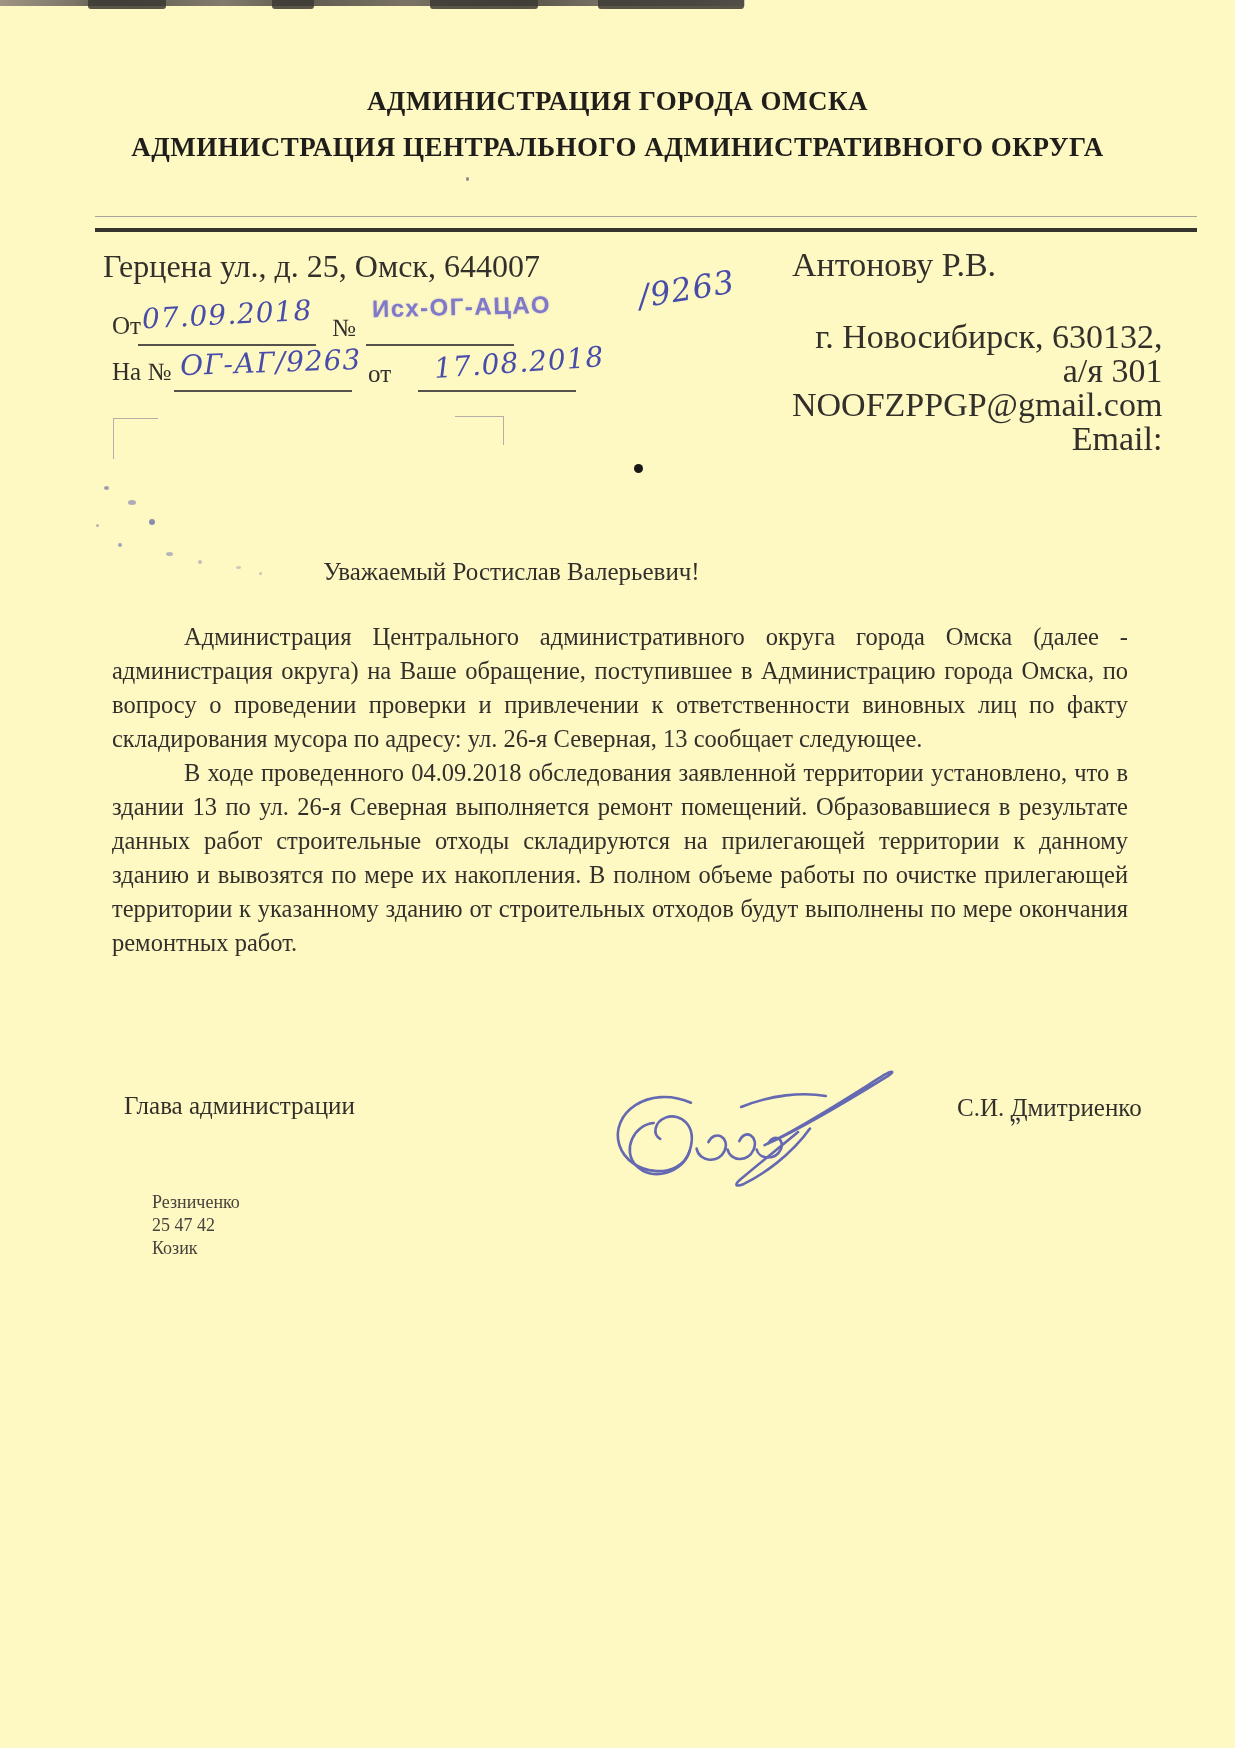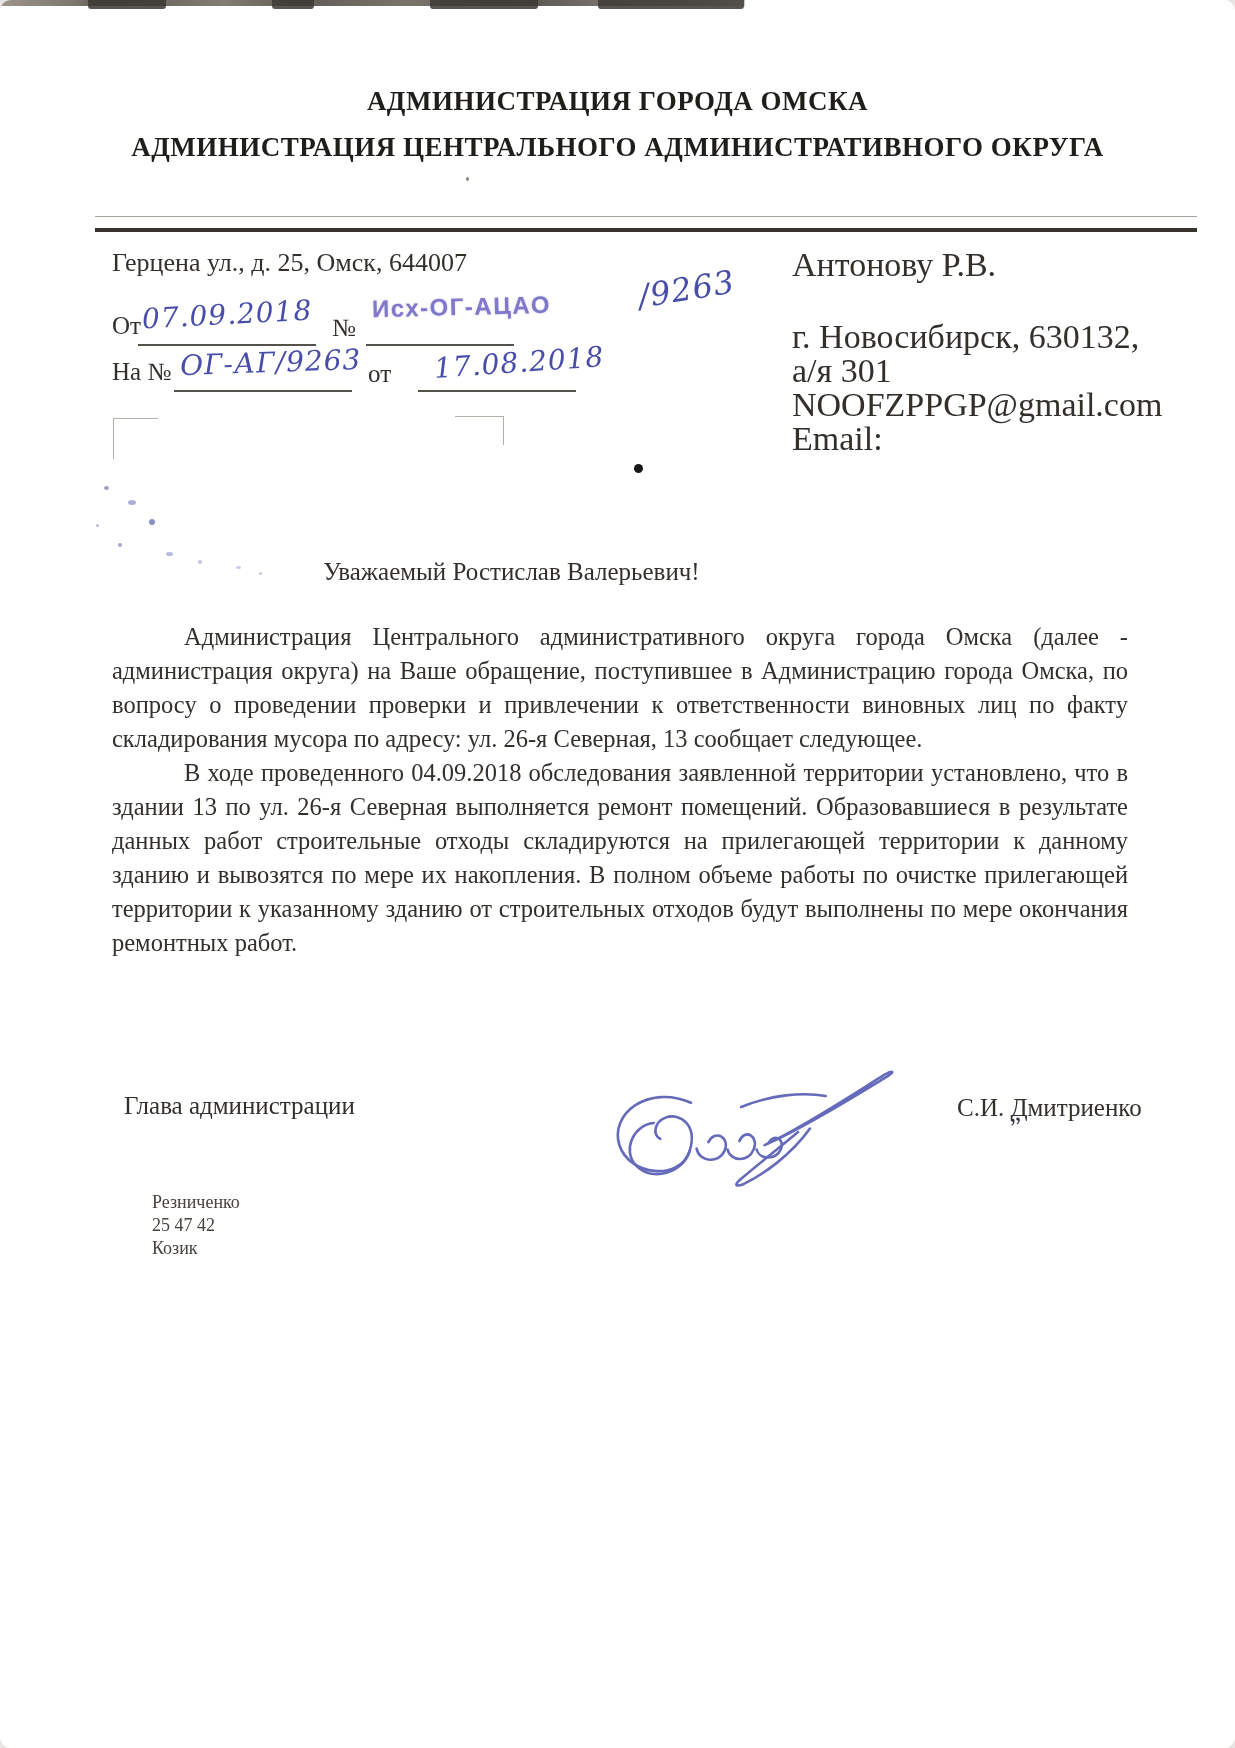--- a/index.html
+++ b/index.html
@@ -1,19 +1,19 @@
 <!DOCTYPE html>
 <html><head>
 <meta charset="utf-8">
 <style>
   html,body{margin:0;padding:0;background:#e8e6e2;}
   #page{
     position:relative; width:1235px; height:1748px; margin:0 auto;
-    background:#ffffff; overflow:hidden;
-    font-family:"Liberation Serif","DejaVu Serif",serif; color:#33302c;border-radius:11px;
+    background:#fef9c3; overflow:hidden;
+    font-family:"Liberation Serif","DejaVu Serif",serif; color:#33302c;
   }
   
   .scan-strip{position:absolute;left:0;top:0;width:745px;height:6px;
     background:linear-gradient(to right,#93897c 0%,#6e675e 10%,#4a453f 14%,#756e64 30%,#4e4941 40%,#6b645b 55%,#46423c 70%,#8a8277 92%,#c9c3b8 100%);
     opacity:.9;}
   .scan-blob{position:absolute;top:0;height:9px;background:#3c3834;border-radius:0 0 3px 3px;opacity:.85;}
   .hdr{position:absolute;left:0;width:1235px;text-align:center;font-weight:700;
     font-size:27px;color:#201e1b;letter-spacing:.5px;white-space:nowrap;}
   .rule-thin{position:absolute;left:95px;width:1102px;height:1px;background:#a8a39b;}
   .rule-thick{position:absolute;left:95px;width:1102px;height:4px;background:#37332f;}
@@ -47,42 +47,42 @@
   <div class="scan-blob" style="left:430px;width:108px;"></div>
   <div class="scan-blob" style="left:598px;width:146px;"></div>
 
   <div class="hdr" style="top:86px;">АДМИНИСТРАЦИЯ ГОРОДА ОМСКА</div>
   <div class="hdr" style="top:132px;text-align:center;">АДМИНИСТРАЦИЯ ЦЕНТРАЛЬНОГО АДМИНИСТРАТИВНОГО ОКРУГА</div>
   <div class="speck" style="left:466px;top:177px;width:3px;height:4px;background:#8d877e;"></div>
 
   <div class="rule-thin" style="top:216px;"></div>
   <div class="rule-thick" style="top:228px;"></div>
 
-  <div class="t" style="left:112px;top:248px;font-size:26px;">Герцена ул., д. 25, Омск, 644007</div>
+  <div class="t" style="left:103px;top:248px;font-size:32px;">Герцена ул., д. 25, Омск, 644007</div>
 
   <div class="t" style="left:112px;top:312px;">От</div>
   <div class="hand" style="left:142px;top:298px;font-size:28px;transform:rotate(-3deg);">07.09.2018</div>
   <div class="uline" style="left:138px;top:344px;width:178px;"></div>
   <div class="t" style="left:332px;top:314px;">№</div>
   <div class="uline" style="left:366px;top:344px;width:148px;"></div>
   <div class="stamp" style="left:372px;top:293px;">Исх-ОГ-АЦАО</div>
   <div class="hand" style="left:638px;top:270px;font-size:32px;transform:rotate(-9deg);">/9263</div>
 
   <div class="t" style="left:112px;top:358px;">На №</div>
   <div class="hand" style="left:180px;top:346px;font-size:28px;transform:rotate(-2deg);">ОГ-АГ/9263</div>
   <div class="uline" style="left:174px;top:390px;width:178px;"></div>
   <div class="t" style="left:368px;top:360px;">от</div>
   <div class="hand" style="left:434px;top:346px;font-size:28px;transform:rotate(-4deg);">17.08.2018</div>
   <div class="uline" style="left:418px;top:390px;width:158px;"></div>
 
   <div class="corner left" style="left:113px;top:418px;width:44px;height:40px;"></div>
   <div class="corner right" style="left:455px;top:416px;width:48px;height:28px;"></div>
 
   <div class="recipient" style="top:248px;">Антонову Р.В.</div>
-  <div class="recipient" style="top:320px;">
+  <div class="recipient" style="top:320px;text-align:right;">
     <div>г. Новосибирск, 630132,</div>
     <div>а/я 301</div>
     <div>NOOFZPPGP@gmail.com</div>
     <div>Email:</div>
   </div>
 
   <div class="speck" style="left:104px;top:486px;width:5px;height:4px;background:#4a50a8;opacity:.55;"></div>
   <div class="speck" style="left:128px;top:500px;width:8px;height:5px;background:#4a50a8;opacity:.45;"></div>
   <div class="speck" style="left:149px;top:519px;width:6px;height:6px;background:#3f459c;opacity:.6;"></div>
   <div class="speck" style="left:118px;top:543px;width:4px;height:4px;background:#4a50a8;opacity:.5;"></div>

